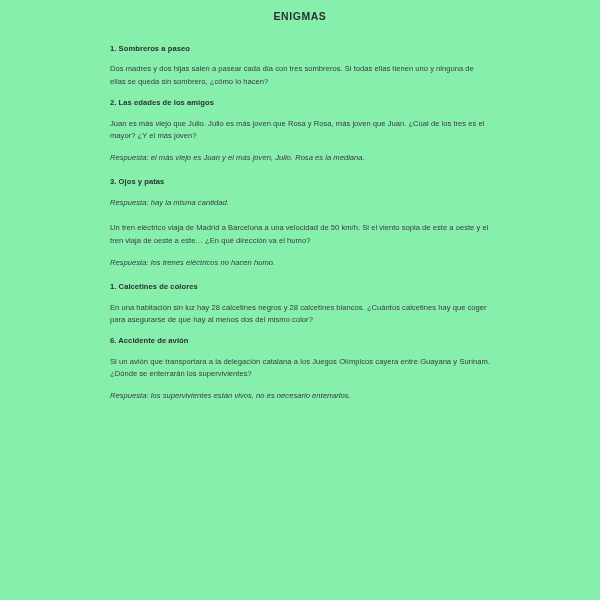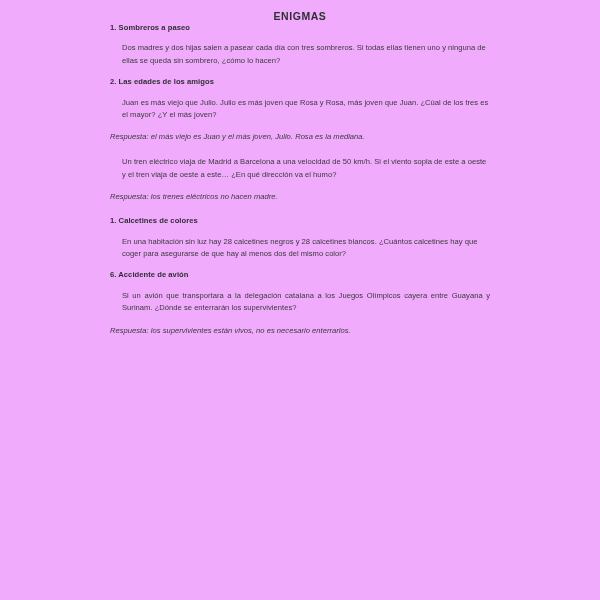--- a/index.html
+++ b/index.html
@@ -13,58 +13,58 @@
     height: 600px;
     overflow: hidden;
     font-family: "Liberation Sans", "DejaVu Sans", sans-serif;
     color: #3a3a3c;
     -webkit-font-smoothing: antialiased;
   }
   .page {
     position: relative;
     width: 600px;
     height: 600px;
-    background: #f0abfc;
+    background: #86efac;
     box-sizing: border-box;
     padding: 16px;
   }
   .doc-title {
     position: absolute;
     top: 10px;
     left: 0;
     width: 600px;
     text-align: center;
     font-size: 10.5px;
     font-weight: bold;
     letter-spacing: 0.55px;
     color: #2f2f33;
   }
   .content {
     position: absolute;
-    top: 23px;
+    top: 44px;
     left: 110px;
     width: 380px;
   }
   .enigma {
     margin: 0 0 7px 0;
   }
   .enigma-heading {
     font-size: 7.6px;
     font-weight: bold;
     color: #2f2f33;
     line-height: 1.25;
     margin: 0 0 10px 0;
     letter-spacing: 0.05px;
   }
   .enigma-body {
     font-size: 7.6px;
     font-weight: normal;
     color: #3a3a3c;
     line-height: 1.62;
-    margin: 0 0 10px 12px;
+    margin: 0 0 10px 0;
     text-align: left;
     letter-spacing: 0.02px;
   }
   .enigma-body.justified {
     text-align: justify;
     text-justify: inter-word;
   }
   .enigma-answer {
     font-size: 7.6px;
     font-style: italic;
@@ -91,25 +91,27 @@
       <p class="enigma-body">Dos madres y dos hijas salen a pasear cada día con tres sombreros. Si todas ellas tienen uno y ninguna de ellas se queda sin sombrero, ¿cómo lo hacen?</p>
     </section>
 
     <section class="enigma">
       <h2 class="enigma-heading">2. Las edades de los amigos</h2>
       <p class="enigma-body">Juan es más viejo que Julio. Julio es más joven que Rosa y Rosa, más joven que Juan. ¿Cúal de los tres es el mayor? ¿Y el más joven?</p>
       <p class="enigma-answer">Respuesta: el más viejo es Juan y el más joven, Julio. Rosa es la mediana.</p>
     </section>
 
     <section class="enigma">
+      <h2 class="enigma-heading">3. Ojos y patas</h2>
+      <p class="enigma-answer">Respuesta: hay la misma cantidad.</p>
     </section>
 
     <section class="enigma">
       <p class="enigma-body">Un tren eléctrico viaja de Madrid a Barcelona a una velocidad de 50 km/h. Si el viento sopla de este a oeste y el tren viaja de oeste a este… ¿En qué dirección va el humo?</p>
-      <p class="enigma-answer">Respuesta: los trenes eléctricos no hacen madre.</p>
+      <p class="enigma-answer">Respuesta: los trenes eléctricos no hacen humo.</p>
     </section>
 
     <section class="enigma">
       <h2 class="enigma-heading">1. Calcetines de colores</h2>
       <p class="enigma-body">En una habitación sin luz hay 28 calcetines negros y 28 calcetines blancos. ¿Cuántos calcetines hay que coger para asegurarse de que hay al menos dos del mismo color?</p>
     </section>
 
     <section class="enigma">
       <h2 class="enigma-heading">6. Accidente de avión</h2>
       <p class="enigma-body justified">Si un avión que transportara a la delegación catalana a los Juegos Olímpicos cayera entre Guayana y Surinam. ¿Dónde se enterrarán los supervivientes?</p>

